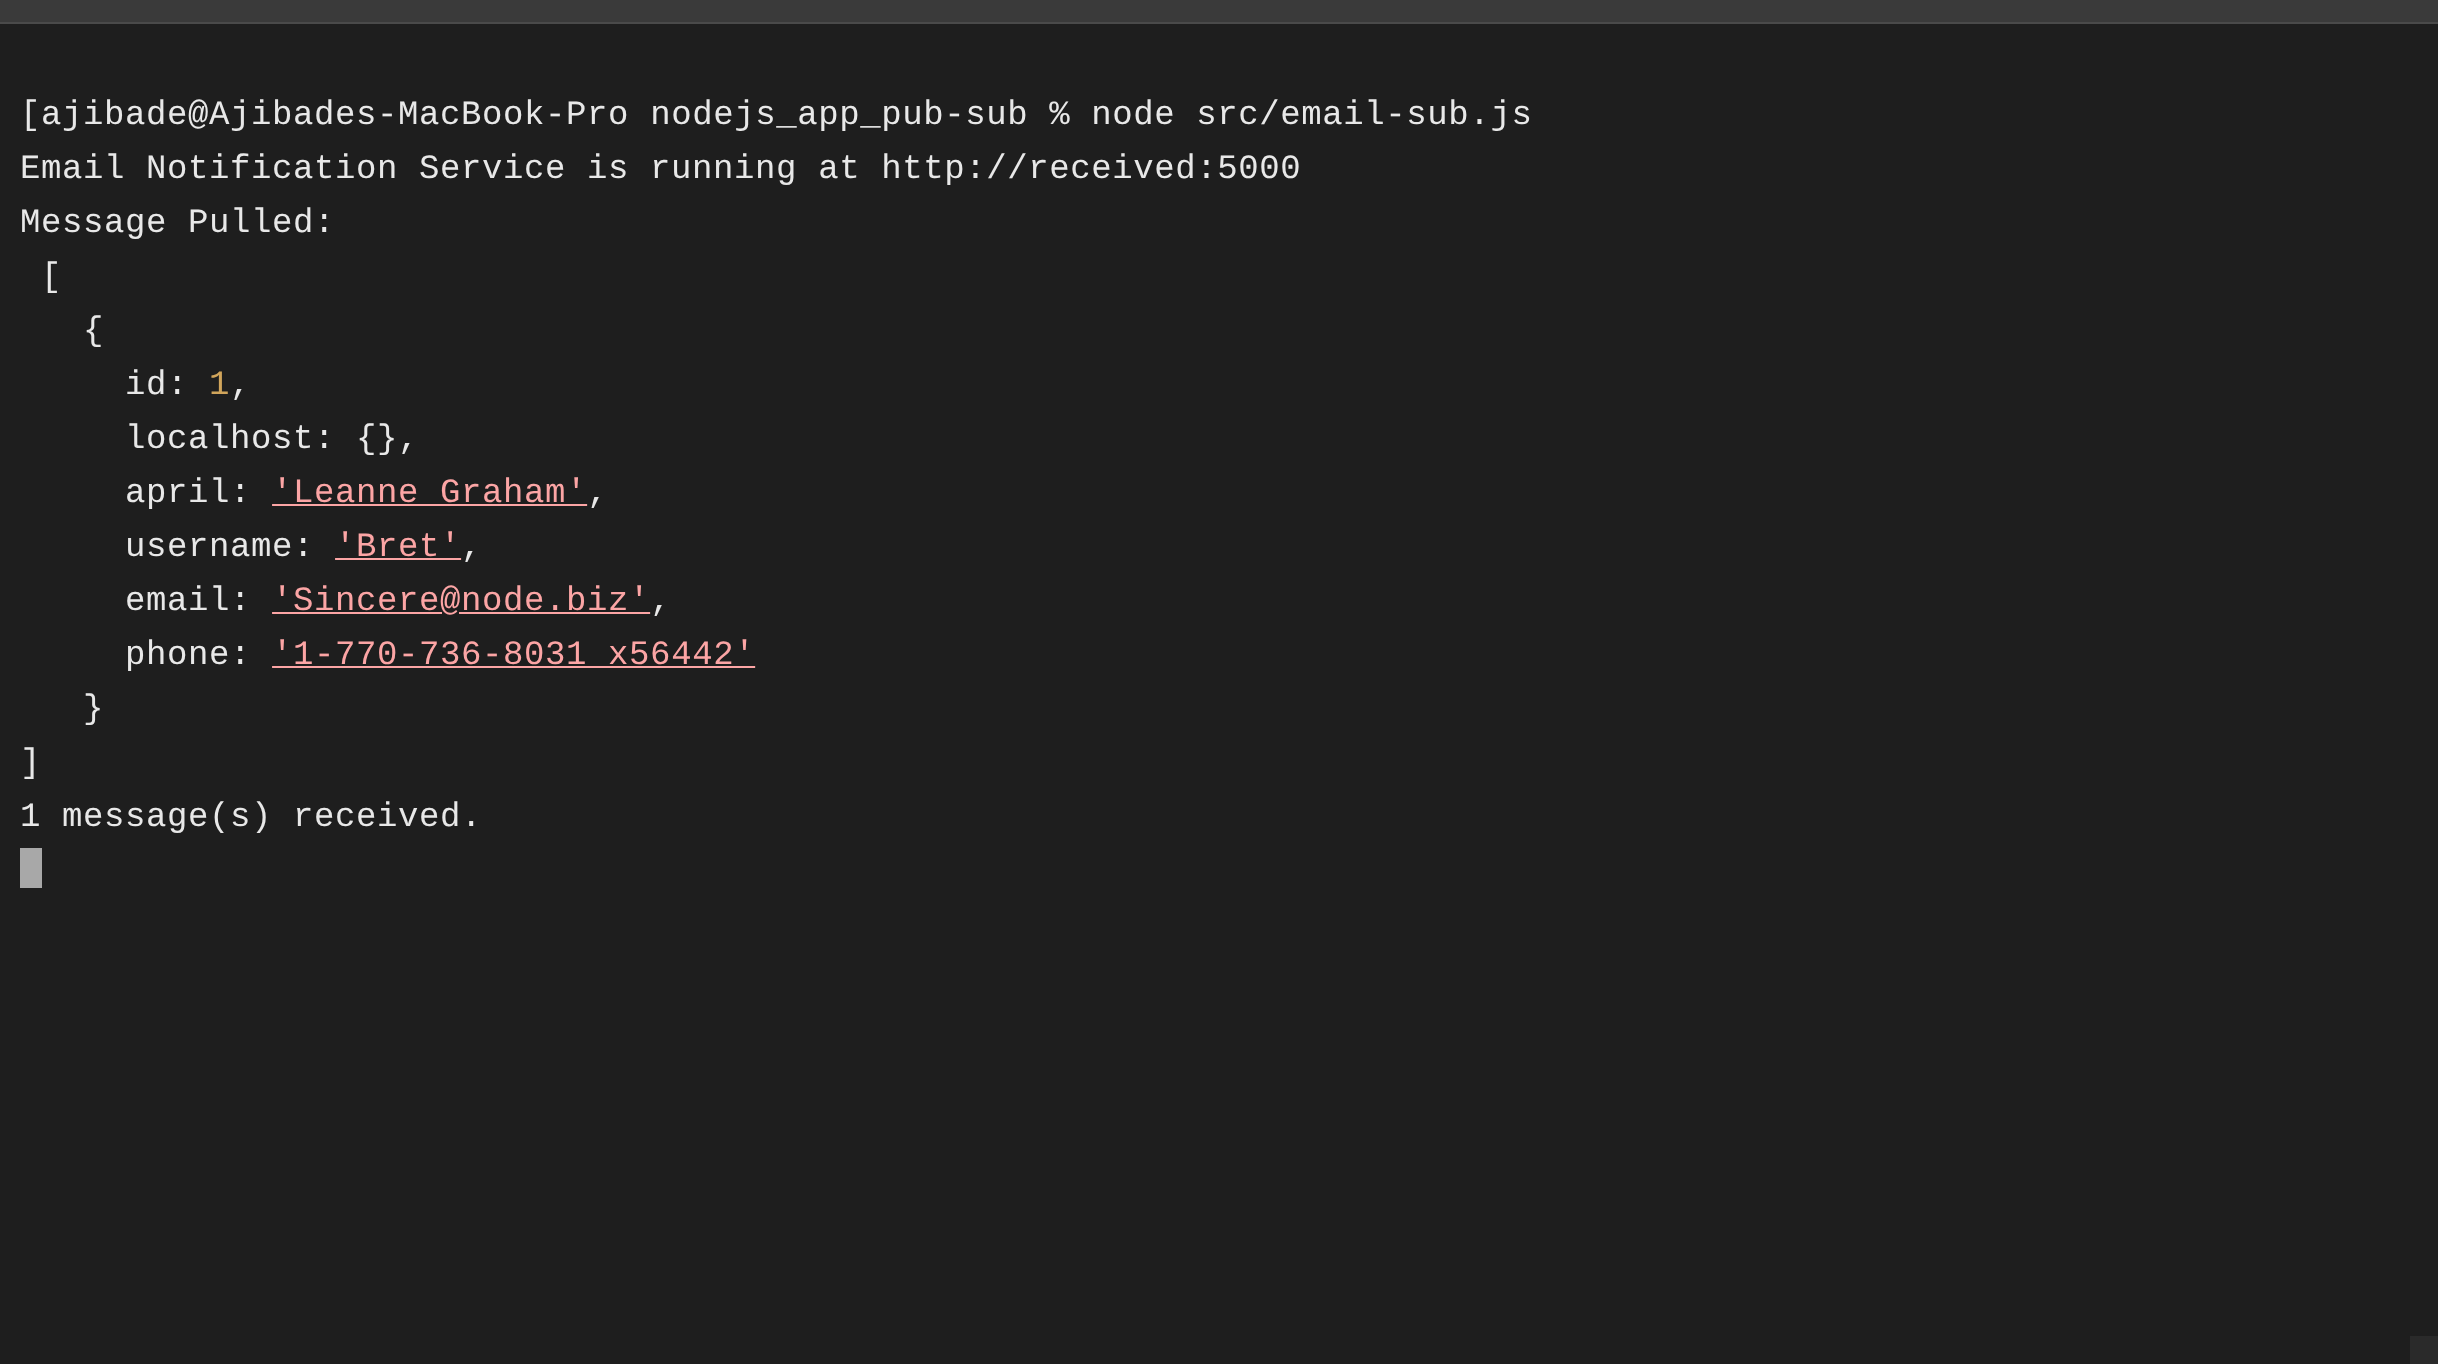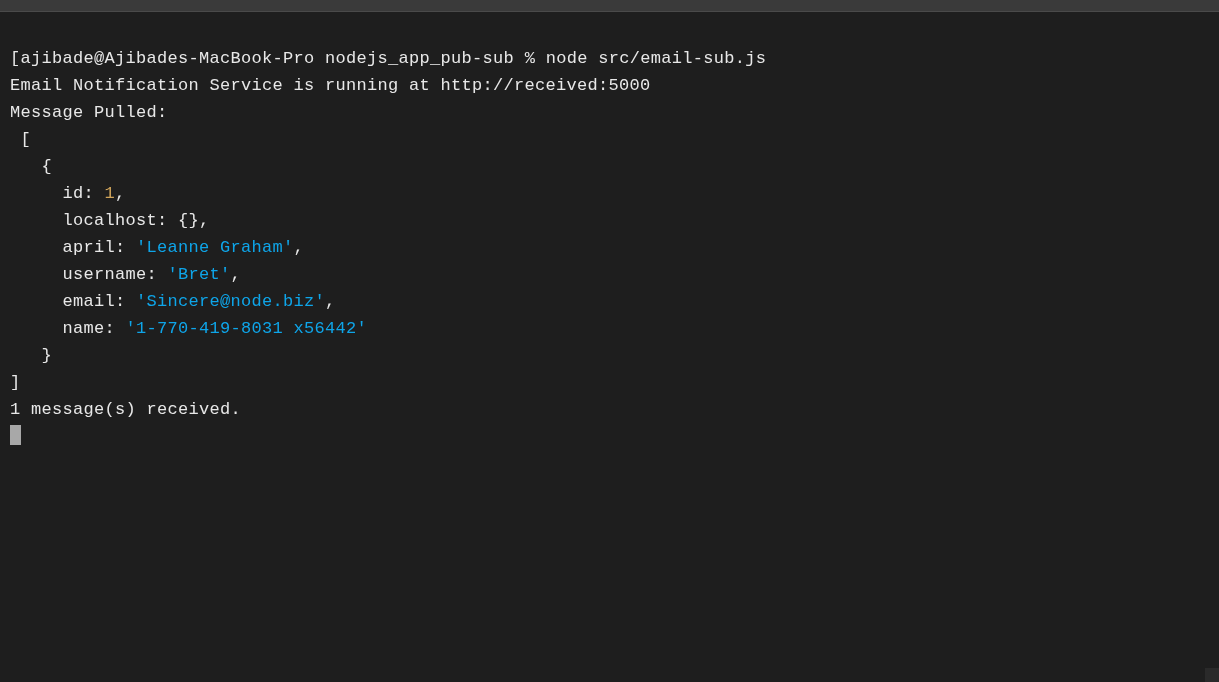--- a/index.html
+++ b/index.html
@@ -27,21 +27,22 @@
       white-space: pre;
       letter-spacing: 0.3px;
     }
     .prompt-bracket {
       color: #e8e8e8;
     }
     .num {
       color: #d1a55b;
     }
     .str {
-      color: #0ea5e9;
+      color: #fca5a5;
+      text-decoration: underline;
     }
     .cursor {
       display: inline-block;
       width: 11px;
       height: 20px;
       background: #a8a8a8;
       vertical-align: middle;
       margin-top: -3px;
     }
     .scroll-corner {
@@ -62,20 +63,20 @@
 <span><span class="prompt-bracket">[</span><span>ajibade@Ajibades-MacBook-Pro</span> <span>nodejs_app_pub-sub</span> <span>%</span> <span>node src/email-sub.js</span></span>
 <span>Email Notification Service is running at http://received:5000</span>
 <span>Message Pulled:</span>
 <span> [</span>
 <span>   {</span>
 <span><span>     id: </span><span class="num">1</span><span>,</span></span>
 <span>     localhost: {},</span>
 <span><span>     april: </span><span class="str">'Leanne Graham'</span><span>,</span></span>
 <span><span>     username: </span><span class="str">'Bret'</span><span>,</span></span>
 <span><span>     email: </span><span class="str">'Sincere@node.biz'</span><span>,</span></span>
-<span><span>     name: </span><span class="str">'1-770-419-8031 x56442'</span></span>
+<span><span>     phone: </span><span class="str">'1-770-736-8031 x56442'</span></span>
 <span>   }</span>
 <span>]</span>
 <span>1 message(s) received.</span>
 <span class="cursor"></span>
 </div>
 
 <div class="scroll-corner"></div>
 
 </body></html>

